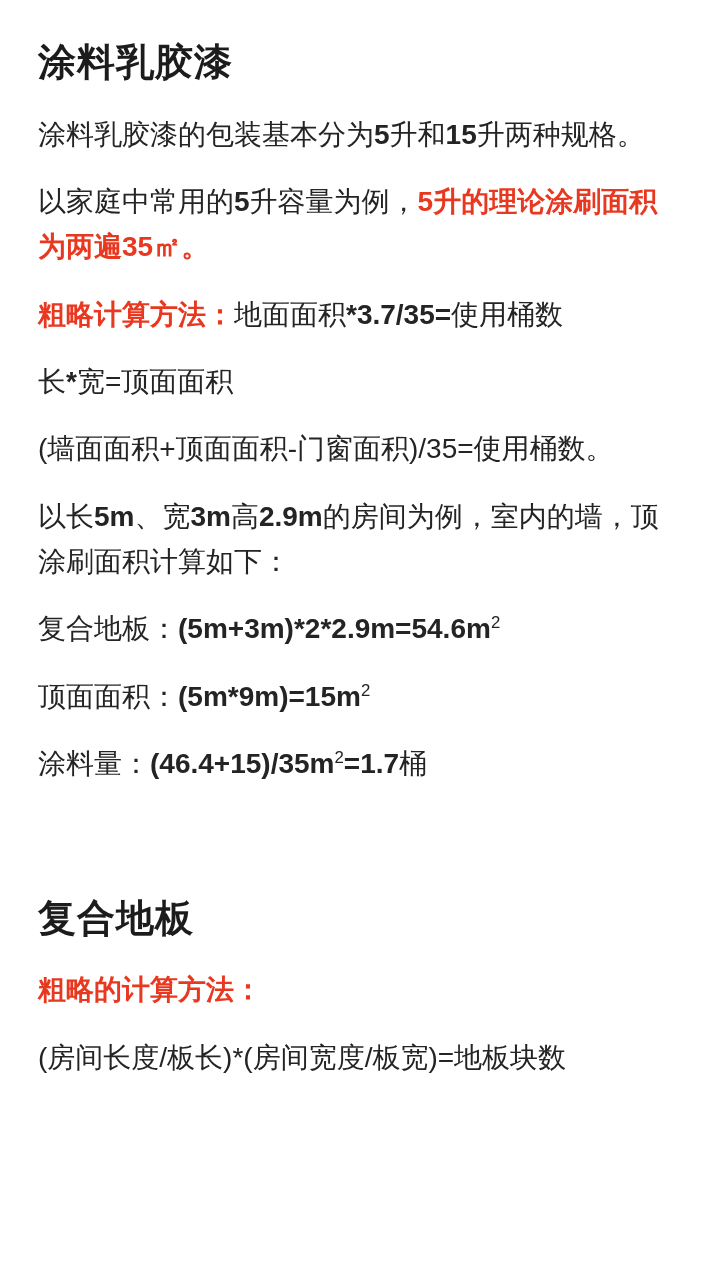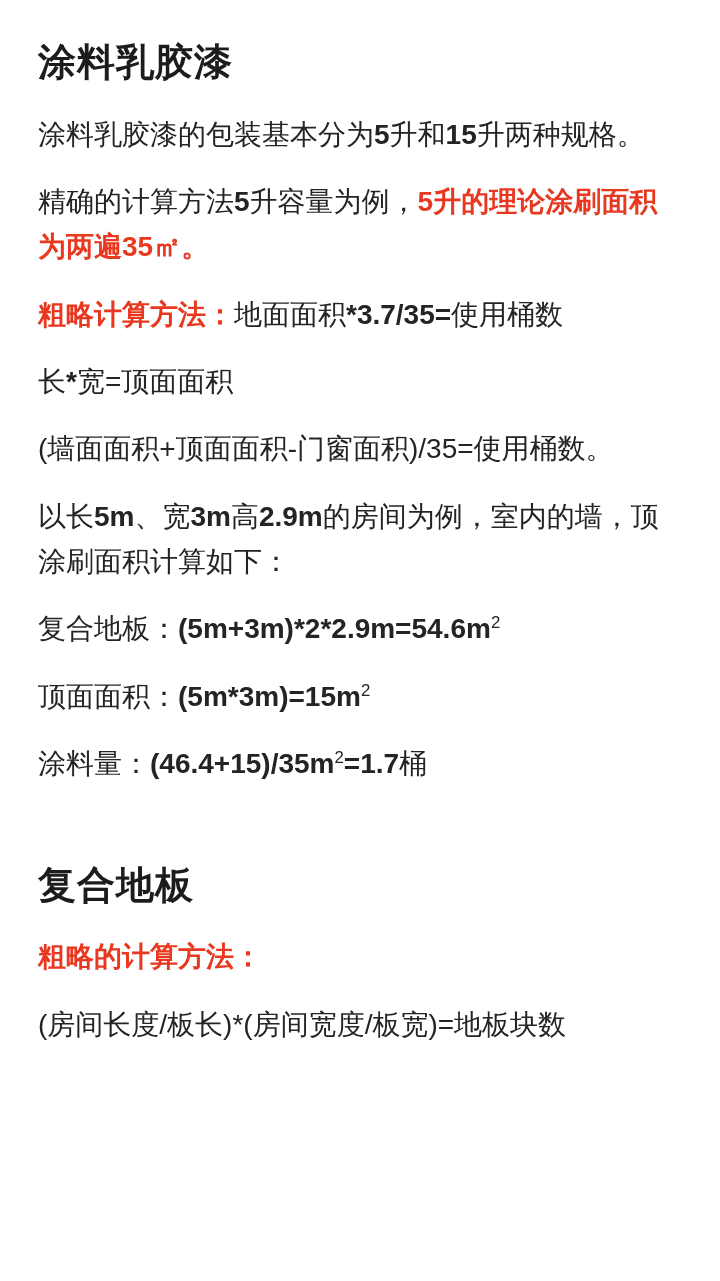--- a/index.html
+++ b/index.html
@@ -21,21 +21,21 @@
   }
   .section-title {
     font-size: 38px;
     font-weight: bold;
     line-height: 1.2;
     color: #1c1c1c;
     letter-spacing: 1px;
     margin: 0 0 26px 0;
   }
   .section-title.second {
-    margin-top: 76px;
+    margin-top: 109px;
   }
   p.para {
     font-size: 28px;
     line-height: 1.62;
     margin: 0 0 22px 0;
     color: #242424;
     letter-spacing: 0px;
     word-break: break-all;
   }
   .bold {
@@ -51,27 +51,27 @@
     line-height: 0;
   }
 </style>
 </head>
 <body>
 
 <div class="page">
     <h1 class="section-title">涂料乳胶漆</h1>
     <div>
       <p class="para"><span>涂料乳胶漆的包装基本分为</span><span class="bold">5</span><span>升和</span><span class="bold">15</span><span>升两种规格。</span></p>
-      <p class="para"><span>精确的计算方法</span><span class="bold">5</span><span>升容量为例，</span><span class="redbold">5升的理论涂刷面积为两遍35㎡。</span></p>
+      <p class="para"><span>以家庭中常用的</span><span class="bold">5</span><span>升容量为例，</span><span class="redbold">5升的理论涂刷面积为两遍35㎡。</span></p>
       <p class="para"><span class="redbold">粗略计算方法：</span><span>地面面积</span><span class="bold">*3.7/35=</span><span>使用桶数</span></p>
       <p class="para"><span>长</span><span class="bold">*</span><span>宽=顶面面积</span></p>
       <p class="para"><span>(墙面面积+顶面面积-门窗面积)/35=使用桶数。</span></p>
       <p class="para"><span>以长</span><span class="bold">5m</span><span>、宽</span><span class="bold">3m</span><span>高</span><span class="bold">2.9m</span><span>的房间为例，室内的墙，顶涂刷面积计算如下：</span></p>
       <p class="para"><span>复合地板：</span><span class="bold">(5m+3m)*2*2.9m=54.6m</span><sup class="unit">2</sup></p>
-      <p class="para"><span>顶面面积：</span><span class="bold">(5m*3m)=15m</span><sup class="unit">2</sup></p>
+      <p class="para"><span>顶面面积：</span><span class="bold">(5m*9m)=15m</span><sup class="unit">2</sup></p>
       <p class="para"><span>涂料量：</span><span class="bold">(46.4+15)/35m</span><sup class="unit">2</sup><span class="bold">=1.7</span><span>桶</span></p>
     </div>
     <h1 class="section-title second">复合地板</h1>
     <div>
       <p class="para"><span class="redbold">粗略的计算方法：</span></p>
       <p class="para"><span>(房间长度/板长)*(房间宽度/板宽)=地板块数</span></p>
     </div>
   </div>
 
 </body></html>

